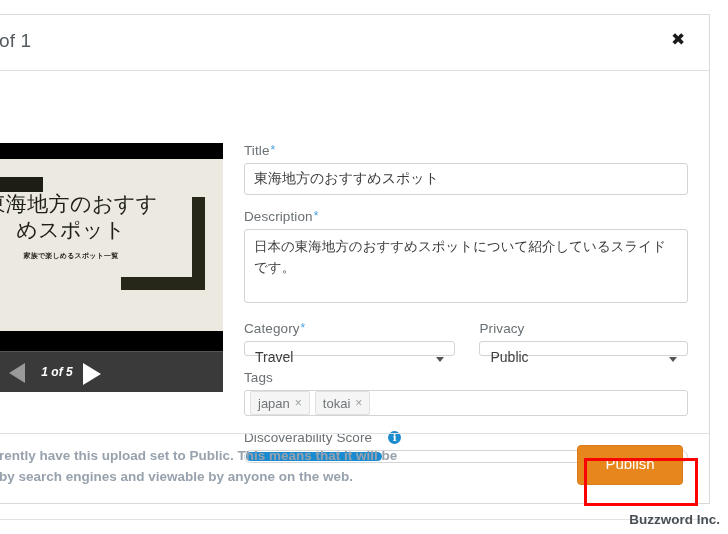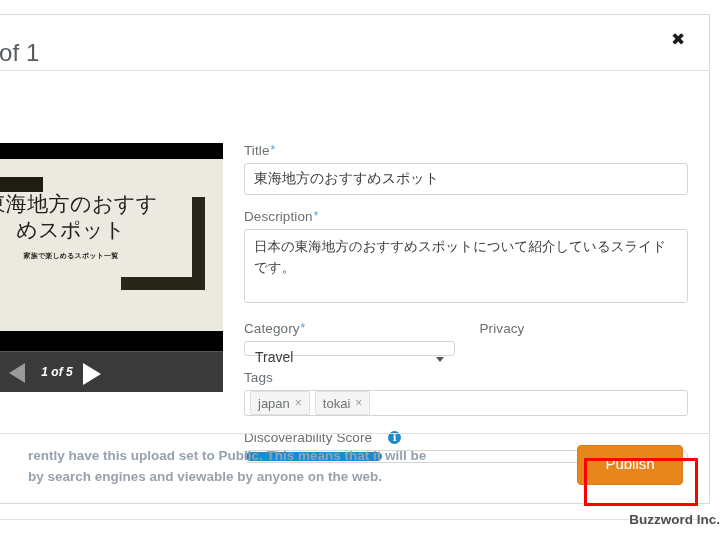--- a/index.html
+++ b/index.html
@@ -30,22 +30,22 @@
   }
   .dialog-header {
     position: relative;
     height: 56px;
     border-bottom: 1px solid #e0e0e0;
     box-sizing: border-box;
   }
   .dialog-title {
     position: absolute;
     left: 16px;
-    top: 24px;
-    font-size: 24px;
+    top: 15px;
+    font-size: 19px;
     color: #555b5f;
     letter-spacing: .1px;
     white-space: nowrap;
   }
   .close-btn {
     position: absolute;
     right: 20px;
     top: 14px;
     width: 22px;
     height: 22px;
@@ -319,21 +319,20 @@
   }
   .footer-note {
     position: absolute;
     left: 16px;
     top: 11px;
     width: 480px;
     font-size: 13.5px;
     line-height: 21px;
     color: #98a2ad;
     font-weight: bold;
-    padding-left: 29px;
   }
   .publish-btn {
     position: absolute;
     right: 26px;
     top: 11px;
     width: 104px;
     height: 38px;
     background: #e8861e;
     border: 1px solid #d97b16;
     border-radius: 4px;
@@ -433,20 +432,24 @@
             </div>
             <div class="select-box">
               <span class="select-value">Travel</span>
               <span class="select-arrow"></span>
             </div>
           </div>
           <div class="col-priv">
             <div class="field-label">
               <span>Privacy</span>
             </div>
+            <div class="select-box">
+              <span class="select-value">Public</span>
+              <span class="select-arrow"></span>
+            </div>
           </div>
         </div>
 
         <div class="row-gap"></div>
 
         <div class="field-label">
           <span>Tags</span>
         </div>
         <div class="tags-box">
           <span class="tag">

